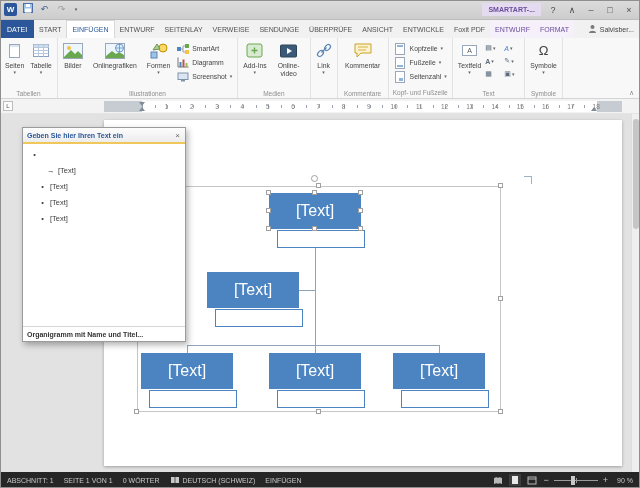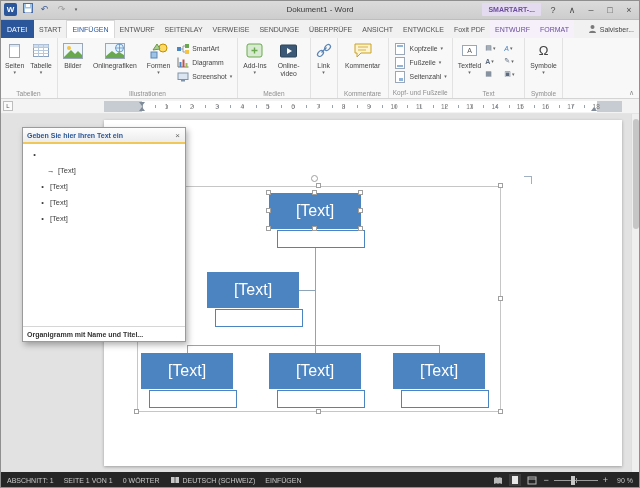--- a/index.html
+++ b/index.html
@@ -128,21 +128,20 @@
   <span class="qat-btn">
     <svg width="10" height="10">
         <rect x="0.5" y="0.5" width="9" height="9" fill="#9dc3e6" stroke="#4b6ea9"></rect>
         <rect x="3" y="1" width="4" height="3" fill="#fff"></rect>
         <rect x="2" y="5.5" width="6" height="4" fill="#fff"></rect>
       </svg>
   </span>
   <span class="qat-btn">↶</span>
   <span class="qat-btn dim">↷</span>
   <span class="qat-btn more">▾</span>
-  <span class="title-text">Dokument1 - Word</span>
   <span class="tb-right">
     <span class="ctx-label">SMARTART-...</span>
     <span class="win-btn">?</span>
     <span class="win-btn">∧</span>
     <span class="win-btn">–</span>
     <span class="win-btn">□</span>
     <span class="win-btn">×</span>
   </span>
 </div>
 

